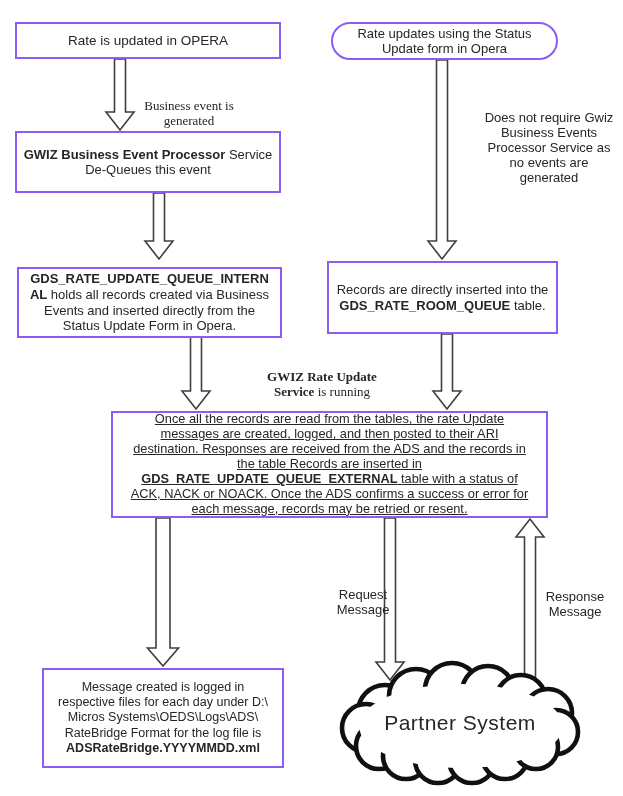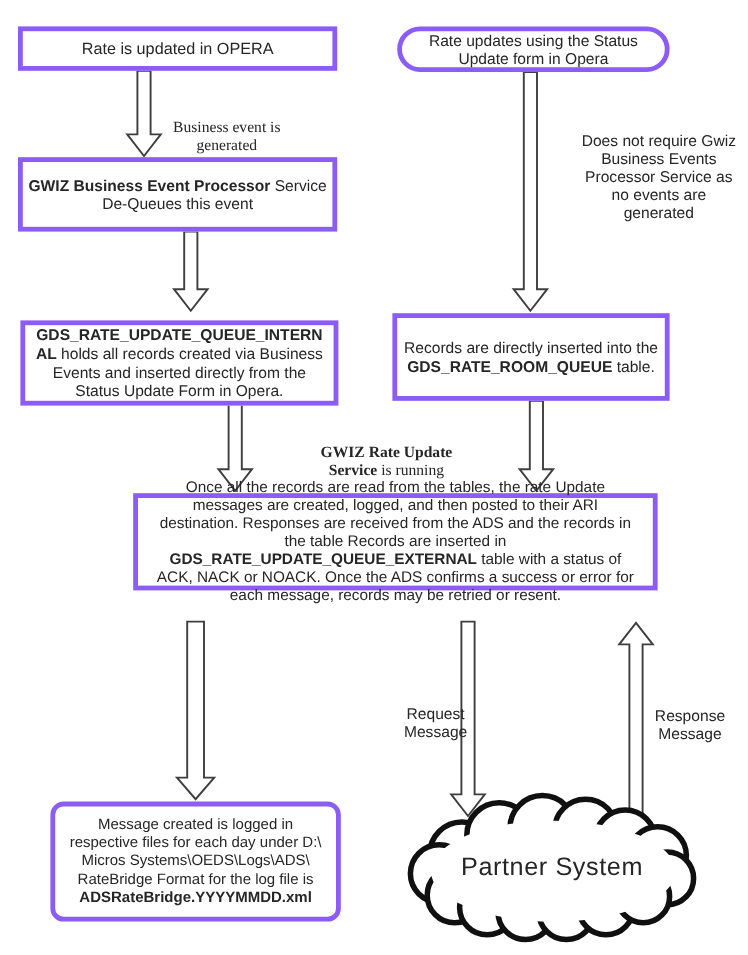--- a/index.html
+++ b/index.html
@@ -17,21 +17,21 @@
     color: #262626;
   }
   #shapes {
     position: absolute;
     left: 0; top: 0;
     width: 623px; height: 796px;
   }
   .box {
     position: absolute;
     background: #ffffff;
-    border: 4px solid #8b5cf6;
+    border: 2px solid #8b5cf6;
     box-sizing: border-box;
     display: flex;
     align-items: center;
     justify-content: center;
     text-align: center;
     white-space: pre-line;
     line-height: 15.2px;
     font-size: 13px;
     padding: 1px 2px;
   }
@@ -111,31 +111,31 @@
 AL</span><span> holds all records created via Business
 Events and inserted directly from the
 Status Update Form in Opera.</span></div>
   </div>
 
   <div class="box" style="left:327px; top:261px; width:231px; height:73px;">
     <div><span>Records are directly inserted into the
 </span><span class="b">GDS_RATE_ROOM_QUEUE</span><span> table.</span></div>
   </div>
 
-  <div class="box" style="left:111px; top:411px; width:437px; height:81px; font-size:12.8px; line-height:14.9px;">
+  <div class="box" style="left:111px; top:411px; width:437px; height:107px; font-size:12.8px; line-height:14.9px;text-decoration:underline;">
     <div><span>Once all the records are read from the tables, the rate Update
 messages are created, logged, and then posted to their ARI
 destination. Responses are received from the ADS and the records in
 the table Records are inserted in
 </span><span class="b">GDS_RATE_UPDATE_QUEUE_EXTERNAL</span><span> table with a status of
 ACK, NACK or NOACK. Once the ADS confirms a success or error for
 each message, records may be retried or resent.</span></div>
   </div>
 
-  <div class="box" style="left:42px; top:668px; width:242px; height:100px; font-size:12.5px; line-height:15.3px;border-radius:11px;">
+  <div class="box" style="left:42px; top:668px; width:242px; height:100px; font-size:12.5px; line-height:15.3px;">
     <div><span>Message created is logged in
 respective files for each day under D:\
 Micros Systems\OEDS\Logs\ADS\
 RateBridge Format for the log file is
 </span><span class="b">ADSRateBridge.YYYYMMDD.xml</span></div>
   </div>
 
   <div class="label" style="left:130px; top:83px; width:118px;font-family:Liberation Serif, serif;">
     <span>Business event is
 generated</span>

